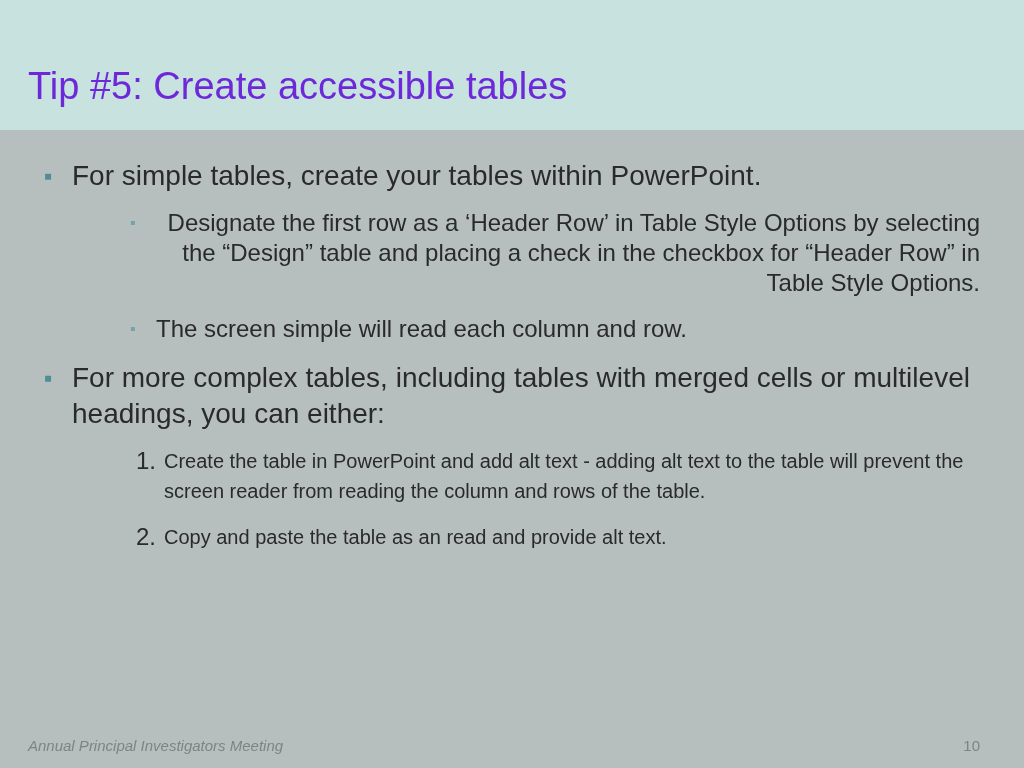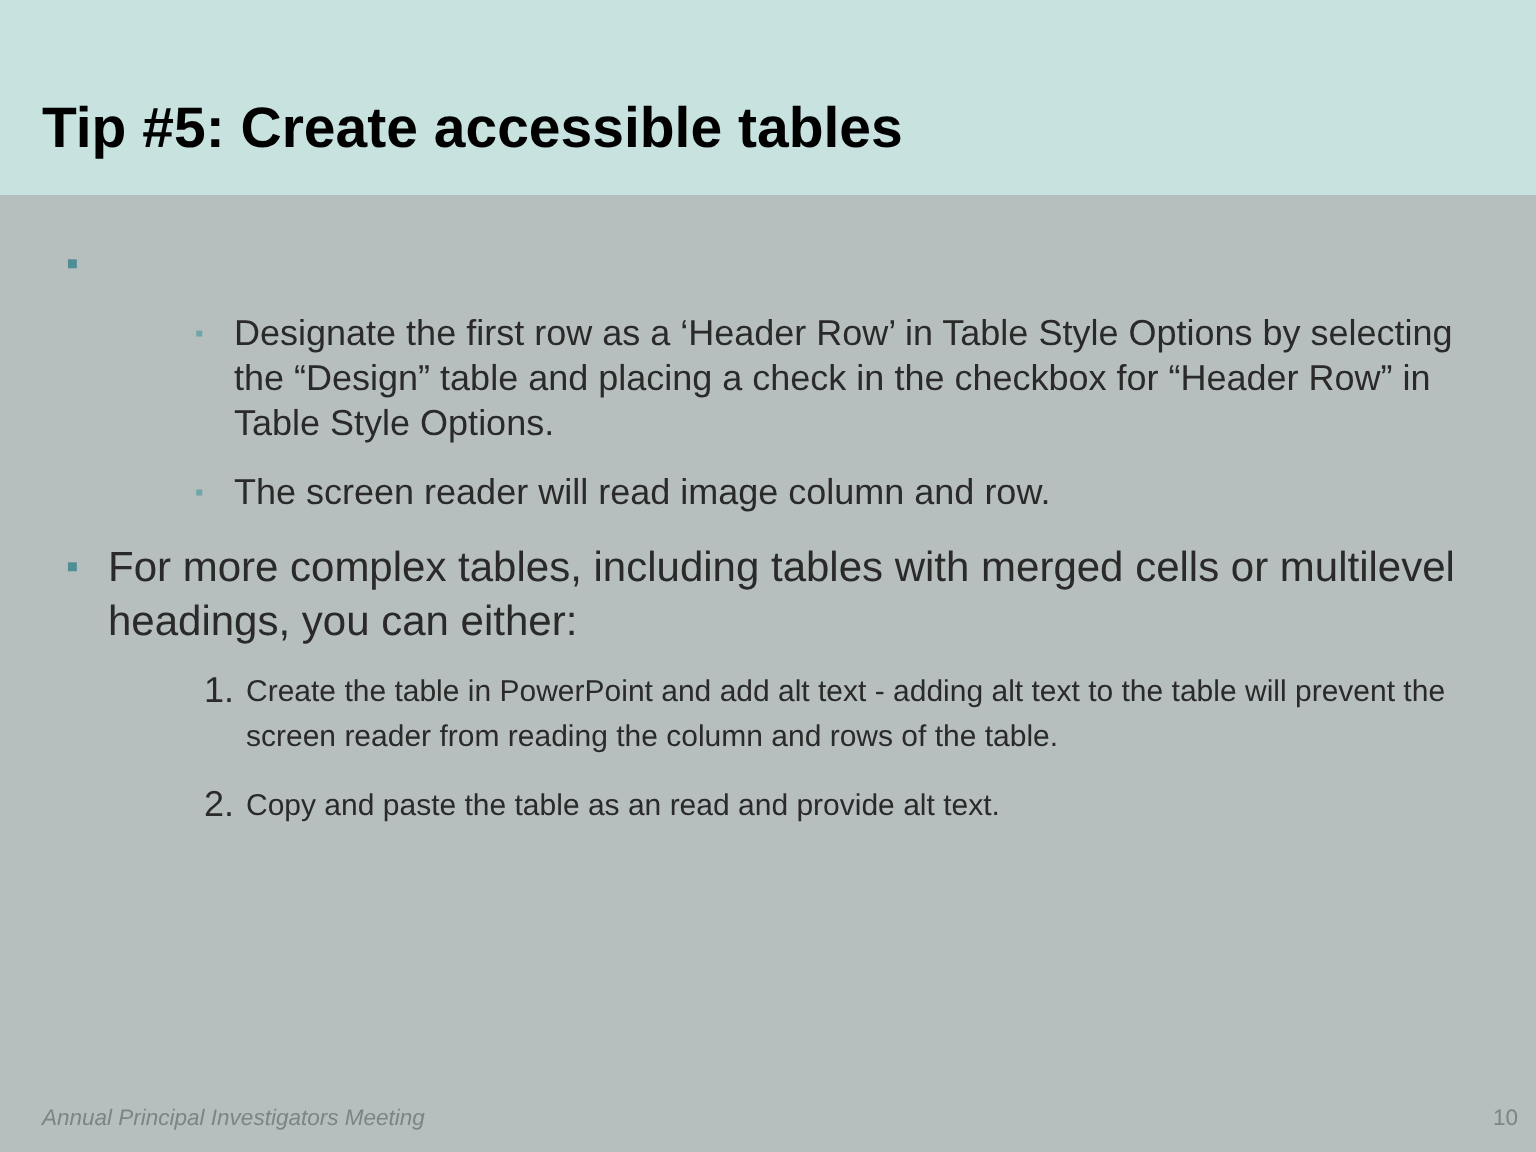--- a/index.html
+++ b/index.html
@@ -14,22 +14,22 @@
   .header-band {
     width: 100%;
     height: 130px;
     background: #c7e2df;
     display: flex;
     align-items: flex-end;
     padding: 0 28px 22px 28px;
   }
   .title {
     font-size: 38px;
-    color: #000000;
-    font-weight: 700;
+    color: #6d28d9;
+    font-weight: 400;
   }
   .content {
     padding: 28px 44px 0 44px;
     color: #2a2a2a;
   }
   .lvl1 {
     display: flex;
     align-items: flex-start;
     margin-bottom: 14px;
   }
@@ -53,20 +53,21 @@
   .lvl2 .bullet {
     color: #6fa6aa;
     font-size: 16px;
     line-height: 30px;
     width: 26px;
     flex-shrink: 0;
   }
   .lvl2 .text {
     font-size: 24px;
     line-height: 30px;
+    text-align: right;
   }
   .lvl2-num {
     display: flex;
     align-items: flex-start;
     margin: 0 0 16px 86px;
   }
   .lvl2-num .num {
     font-size: 24px;
     line-height: 30px;
     width: 34px;
@@ -75,21 +76,21 @@
     flex-shrink: 0;
   }
   .lvl2-num .text {
     font-size: 20px;
     line-height: 30px;
   }
   .footer {
     position: absolute;
     bottom: 14px;
     left: 28px;
-    right: 12px;
+    right: 44px;
     display: flex;
     justify-content: space-between;
     align-items: center;
     color: #7b8584;
     font-style: italic;
     font-size: 15px;
   }
   .page-num {
     font-style: normal;
     text-align: center;
@@ -101,30 +102,31 @@
 <div class="slide">
 
   <div class="header-band">
     <h1 class="title">Tip #5: Create accessible tables</h1>
   </div>
 
   <div class="content">
 
     <div class="lvl1">
       <span class="bullet">▪</span>
+      <span class="text">For simple tables, create your tables within PowerPoint.</span>
     </div>
 
     <div class="lvl2">
       <span class="bullet">▪</span>
       <span class="text">Designate the first row as a ‘Header Row’ in Table Style Options by selecting the “Design” table and placing a check in the checkbox for “Header Row” in Table Style Options.</span>
     </div>
 
     <div class="lvl2">
       <span class="bullet">▪</span>
-      <span class="text">The screen reader will read image column and row.</span>
+      <span class="text">The screen simple will read each column and row.</span>
     </div>
 
     <div class="lvl1">
       <span class="bullet">▪</span>
       <span class="text">For more complex tables, including tables with merged cells or multilevel headings, you can either:</span>
     </div>
 
     <div class="lvl2-num">
       <span class="num">1.</span>
       <span class="text">Create the table in PowerPoint and add alt text - adding alt text to the table will prevent the  screen reader from reading the column and rows of the table.</span>

